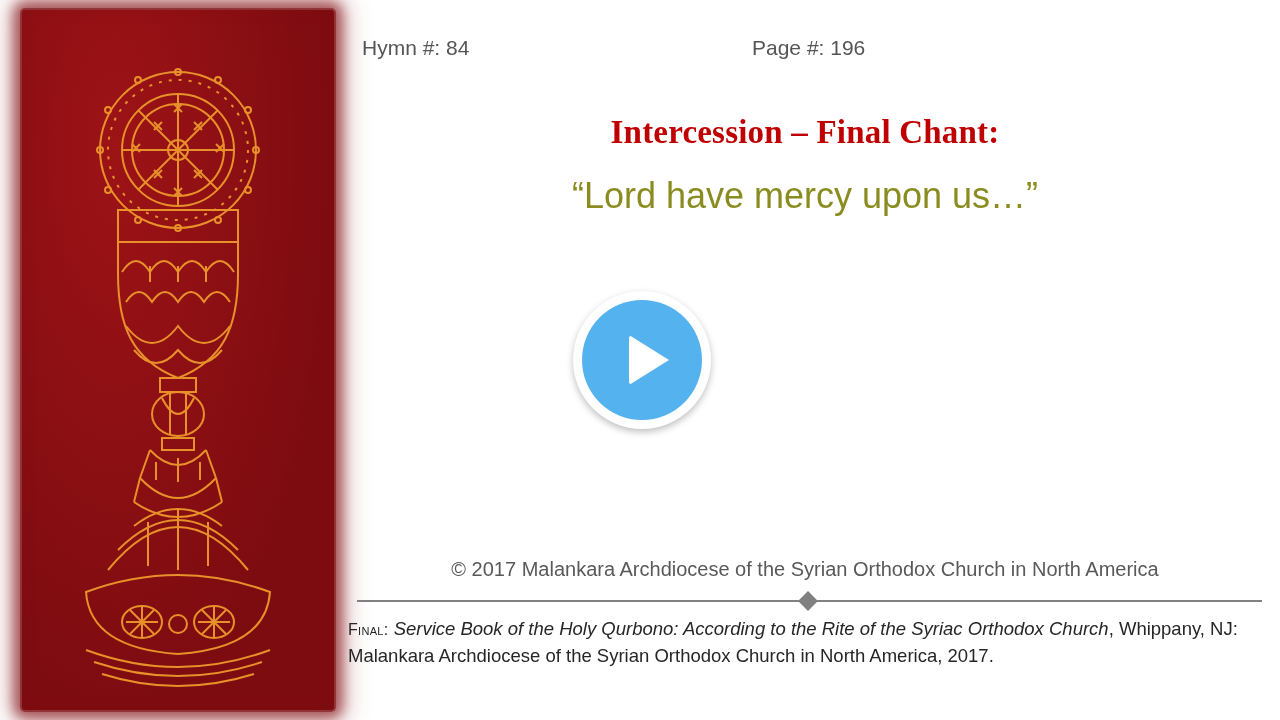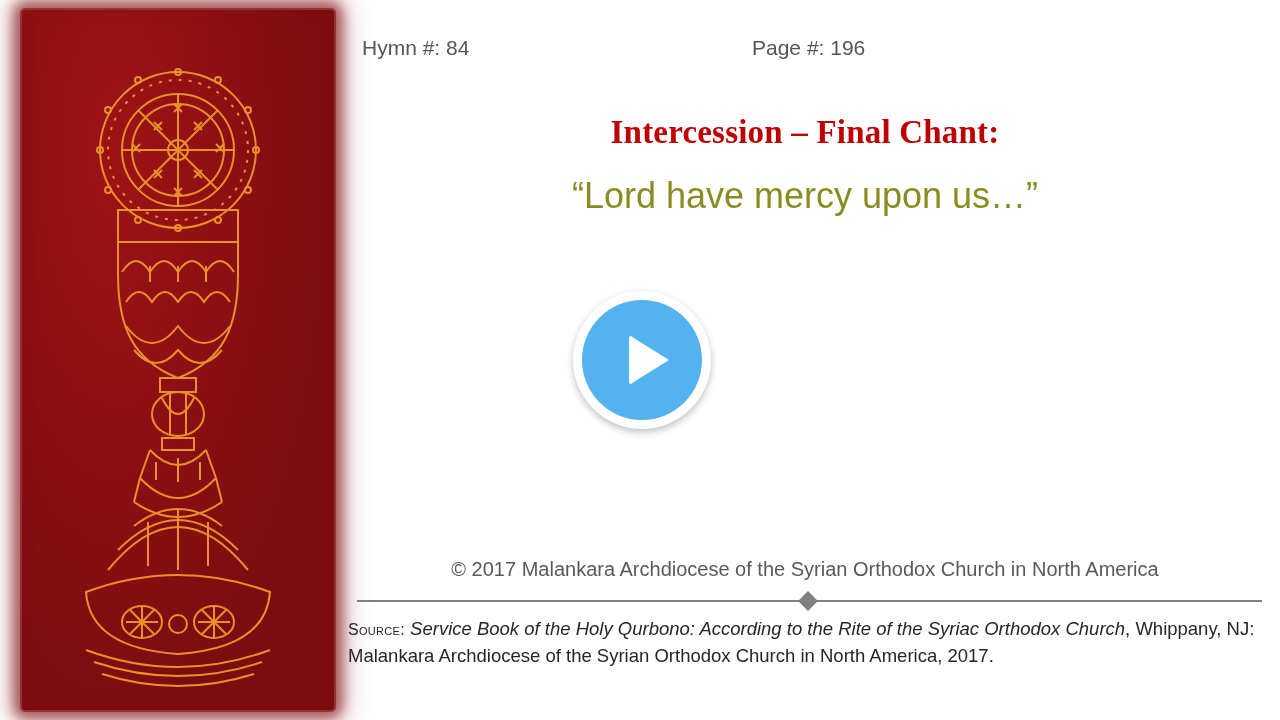--- a/index.html
+++ b/index.html
@@ -296,17 +296,17 @@
   </div>
 
   <div class="copyright">© 2017 Malankara Archdiocese of the Syrian Orthodox Church in North America</div>
 
   <div class="divider">
     <div class="line"></div>
     <div class="diamond"></div>
   </div>
 
   <div class="source">
-    <span class="lbl">Source:</span>
+    <span class="lbl">Final:</span>
     <span class="it">Service Book of the Holy Qurbono: According to the Rite of the Syriac Orthodox Church</span><span>, Whippany, NJ: Malankara Archdiocese of the Syrian Orthodox Church in North America, 2017.</span>
   </div>
 
 </div>
 
 </body></html>

